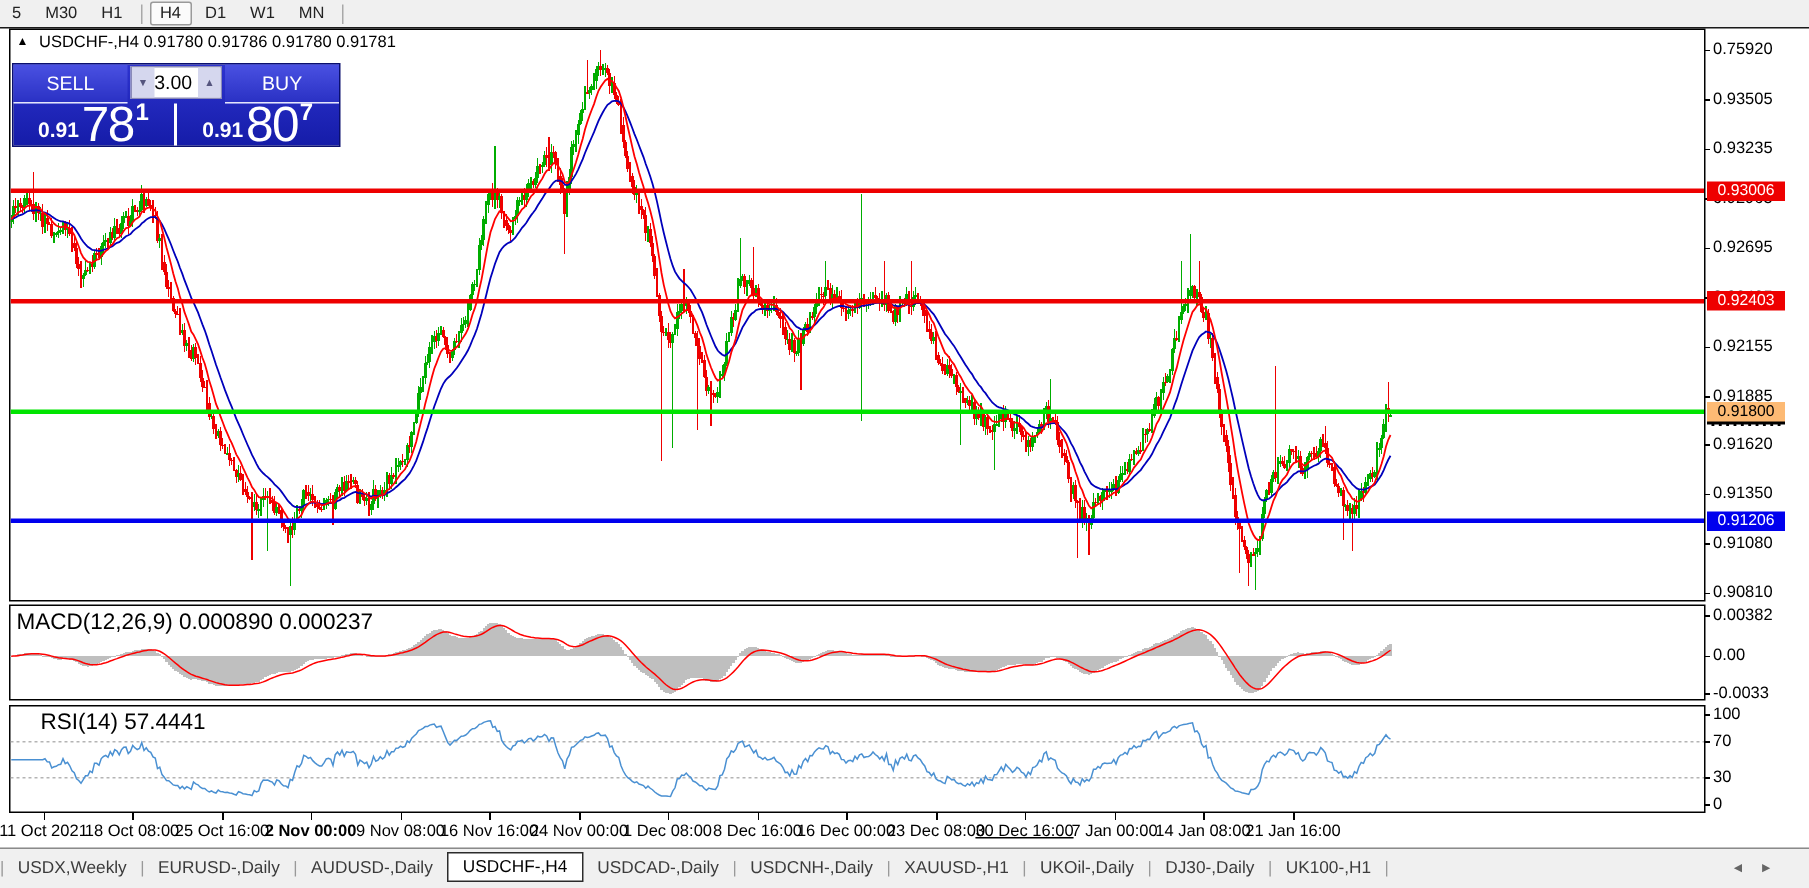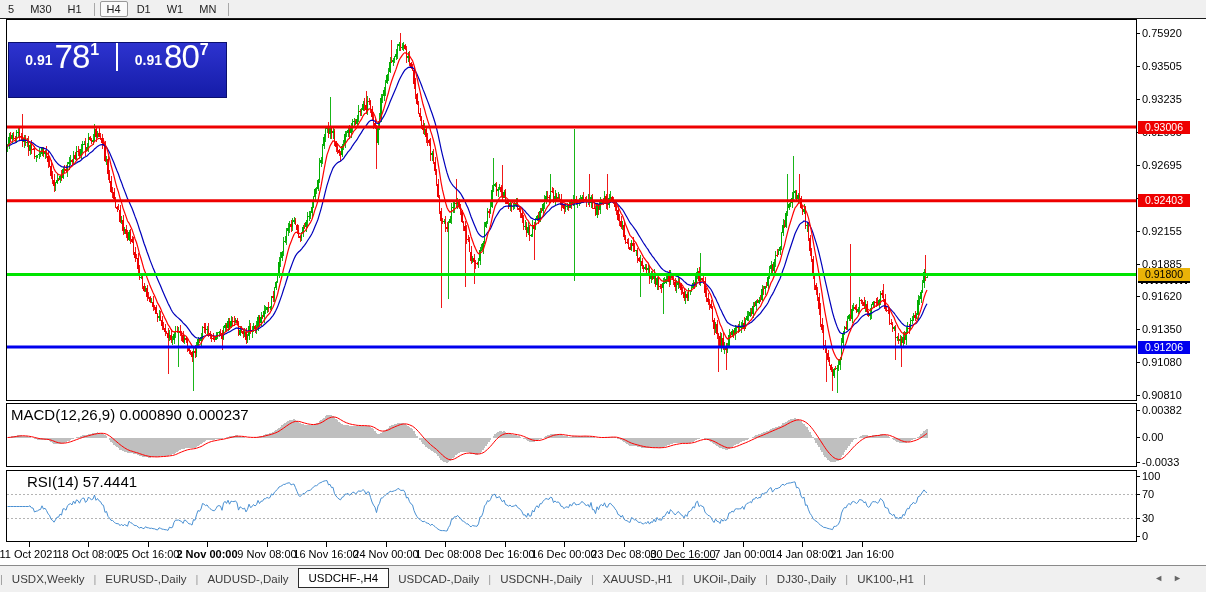--- a/index.html
+++ b/index.html
@@ -15,21 +15,21 @@
   
   #plot { position:absolute; left:0; top:0; width:1206px; height:592px; z-index:1; }
   .pane-label { position:absolute; font-size:15px; color:#000; z-index:2; white-space:nowrap; }
   .ohlc-line { position:absolute; left:11px; top:22px; font-size:11px; color:#000; z-index:2; white-space:nowrap; }
   .ohlc-line .tri { font-size:8px; vertical-align:1px; margin-right:4px; }
 
   
   .ytick, .subtick { position:absolute; left:1142px; width:62px; height:12px; line-height:12px; font-size:11px; color:#000; z-index:1; background:#fff; }
   .hline-badge { position:absolute; left:1138px; width:52px; height:13px; line-height:13px; font-size:10.5px; text-align:center; z-index:3; }
   .badge-red { background:#ee0000; color:#ffffff; }
-  .badge-green { background:#eab308; color:#000000; }
+  .badge-green { background:#fdba74; color:#000000; }
   .badge-blue { background:#0000ee; color:#ffffff; }
   .badge-black { background:#000; color:#fff; z-index:2; border-bottom:1px dashed #fff; }
 
   
   .date-label { position:absolute; top:548px; transform:translateX(-50%); font-size:11px; color:#000; white-space:nowrap; z-index:2; }
 
   
   .trade-panel { position:absolute; left:8px; top:42px; width:219px; height:56px; z-index:5;
                  background:linear-gradient(#2d33cf,#151ca8); border:1px solid #0a0f6e; }
   .tp-row1 { display:flex; height:26px; }
@@ -1977,22 +1977,39 @@
     <span class="tf-btn">M30</span>
     <span class="tf-btn">H1</span>
     <span class="tb-sep"></span>
     <span class="tf-btn active">H4</span>
     <span class="tf-btn">D1</span>
     <span class="tf-btn">W1</span>
     <span class="tf-btn">MN</span>
     <span class="tb-sep"></span>
   </div>
 
+  <div class="ohlc-line">
+    <span class="tri">▲</span>
+    <span>USDCHF-,H4</span>
+    <span>0.91780</span>
+    <span>0.91786</span>
+    <span>0.91780</span>
+    <span>0.91781</span>
+  </div>
 
   <div class="trade-panel">
+    <div class="tp-row1">
+      <div class="tp-btn">SELL</div>
+      <div class="tp-spin">
+        <div class="spin-btn">▼</div>
+        <div class="spin-val">3.00</div>
+        <div class="spin-btn">▲</div>
+      </div>
+      <div class="tp-btn">BUY</div>
+    </div>
     <div class="tp-row2">
       <div class="price-cell left">
         <span class="p-small">0.91</span>
         <span class="p-big">78</span>
         <span class="p-sup">1</span>
       </div>
       <div class="price-cell">
         <span class="p-small">0.91</span>
         <span class="p-big">80</span>
         <span class="p-sup">7</span>

